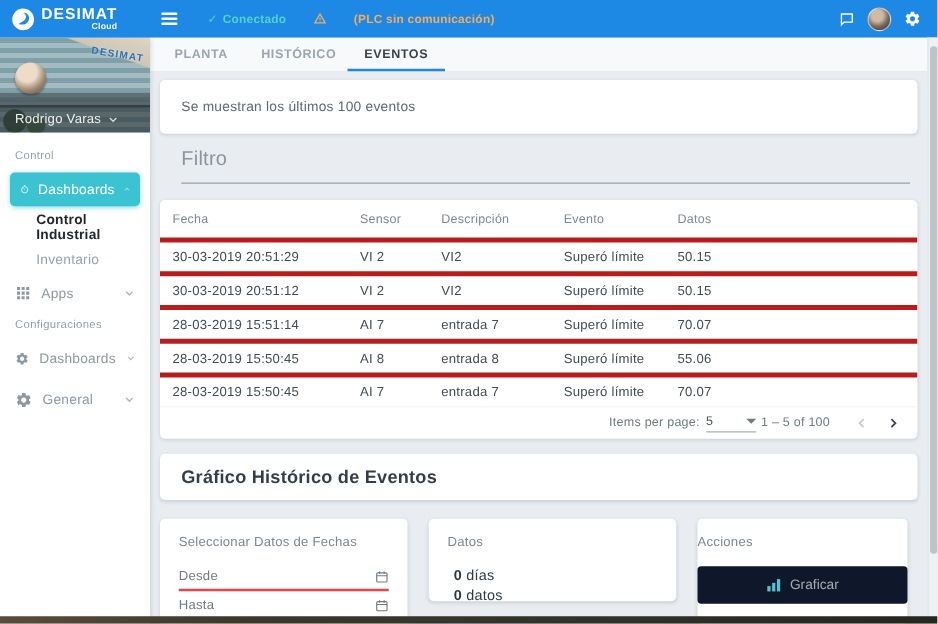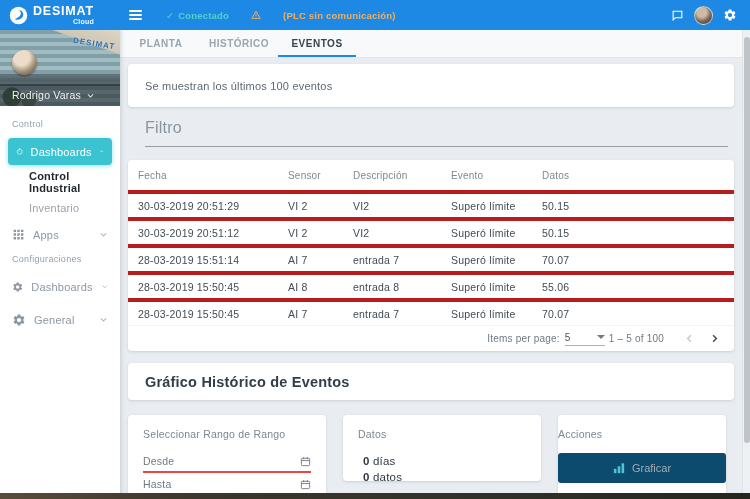--- a/index.html
+++ b/index.html
@@ -83,21 +83,21 @@
   .cards-row .card { flex:1; }
   .range-card { height:110px; padding:13px 15px; }
   .card-title { font-size:10.5px; color:#7c8791; }
   .date-field { margin-top:15px; border-bottom:2px solid #ef4444; padding-bottom:4px; display:flex; align-items:flex-end; justify-content:space-between; cursor:pointer; }
   .date-field + .date-field { margin-top:5px; }
   .date-label { font-size:10.5px; color:#6f7a84; }
   .datos-card { height:66px; padding:13px 15px; }
   .datos-lines { margin:13px 0 0 5px; font-size:11.5px; color:#2e3942; line-height:16px; }
   .datos-lines b { font-weight:bold; }
   .acciones-card { height:85px; padding:13px 0; }
-  .graficar-btn { margin-top:13px; width:100%; height:30px; background:#0c4a6e; border:none; border-radius:3px; display:flex; align-items:center; justify-content:center; gap:7px; color:#a5acb3; font-size:11px; cursor:not-allowed; }
+  .graficar-btn { margin-top:13px; width:100%; height:30px; background:#0f172a; border:none; border-radius:3px; display:flex; align-items:center; justify-content:center; gap:7px; color:#a5acb3; font-size:11px; cursor:not-allowed; }
 
   
   .scrollbar { position:absolute; top:30px; right:0; bottom:0; width:8px; background:#eef1f3; border-left:1px solid #e2e5e8; z-index:7; }
   .scroll-thumb { position:absolute; top:7px; left:1px; width:6px; height:406px; background:#bfc4c9; border-radius:3px; cursor:pointer; }
   .bottom-strip { position:absolute; left:0; right:0; bottom:0; height:6px; z-index:9;
     background:linear-gradient(90deg,#5a4c3c 0%,#3d372c 25%,#32322a 60%,#26261f 100%); }
 
   svg { display:block; }
 </style>
 </head>
@@ -298,21 +298,21 @@
         </button>
       </div>
     </section>
 
     <section class="card title-card">
       <h2>Gráfico Histórico de Eventos</h2>
     </section>
 
     <div class="cards-row">
       <section class="card range-card">
-        <div class="card-title">Seleccionar Rango de Rango</div>
+        <div class="card-title">Seleccionar Datos de Fechas</div>
         <div class="date-field">
           <span class="date-label">Desde</span>
           <svg viewBox="0 0 24 24" width="11" height="11" fill="none" stroke="#6f7a84" stroke-width="2">
               <rect x="3" y="5" width="18" height="16" rx="2"></rect>
               <line x1="8" y1="2.5" x2="8" y2="7"></line>
               <line x1="16" y1="2.5" x2="16" y2="7"></line>
               <line x1="3" y1="10" x2="21" y2="10"></line>
             </svg>
         </div>
         <div class="date-field">

